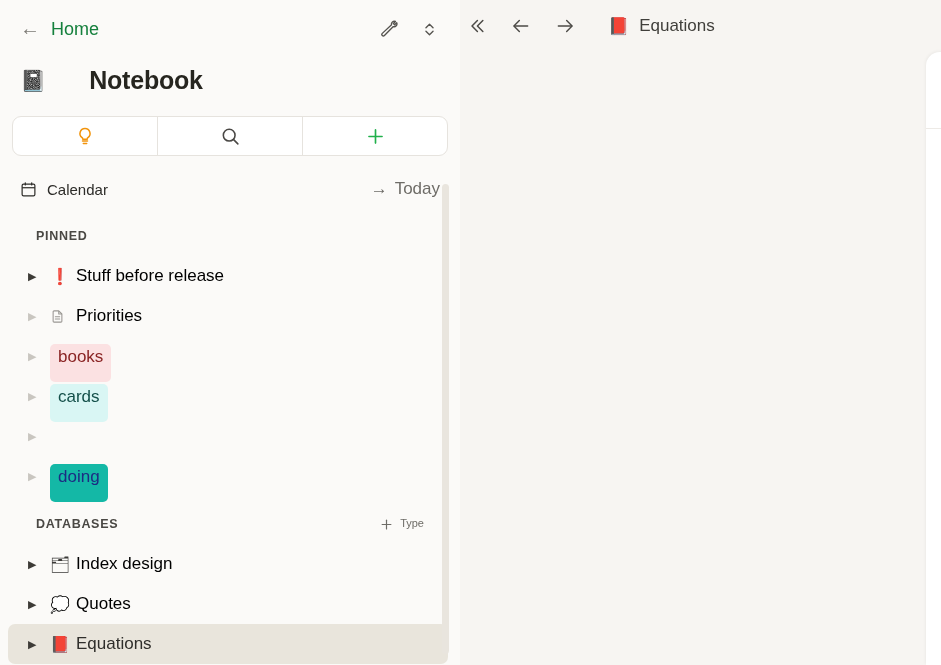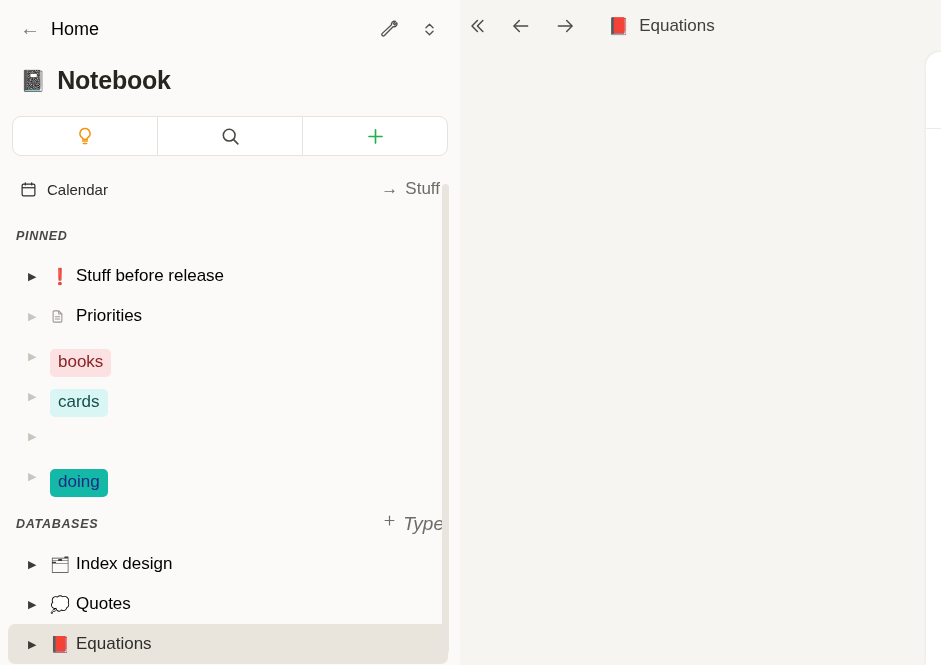--- a/index.html
+++ b/index.html
@@ -46,21 +46,21 @@
     cursor: pointer;
   }
   .sb-back .arrow {
     font-size: 20px;
     color: #7b7974;
     line-height: 1;
     margin-top: -2px;
   }
   .sb-back .label {
     font-size: 18px;
-    color: #000000;
+    color: #15803d;
   }
   .sb-topbar-right {
     margin-left: auto;
     display: flex;
     align-items: center;
     gap: 22px;
   }
   .icon-btn {
     display: flex;
     align-items: center;
@@ -75,20 +75,21 @@
     gap: 11px;
     padding: 2px 20px 0 20px;
     height: 42px;
   }
   .nb-emoji { font-size: 21px; line-height: 1; }
   .nb-title {
     font-size: 25px;
     font-weight: bold;
     color: #26251f;
     letter-spacing: -0.2px;
+    margin-left: 32px;
   }
 
   .segmented {
     margin: 16px 12px 0 12px;
     height: 40px;
     display: flex;
     background: #FFFFFF;
     border: 1px solid #E6E3DE;
     border-radius: 9px;
     overflow: hidden;
@@ -124,37 +125,36 @@
     align-items: center;
     gap: 7px;
     font-size: 17px;
     color: #6e6c67;
     cursor: pointer;
   }
 
   .section-head {
     display: flex;
     align-items: center;
-    padding: 0 16px;
+    padding: 0 36px;
     height: 40px;
     margin-top: 8px;
-    font-style: italic;
   }
   .section-title {
     font-size: 12.5px;
     font-weight: bold;
     letter-spacing: 0.7px;
     color: #4a4844;
   }
   .section-action {
     margin-left: auto;
     display: flex;
     align-items: flex-start;
     gap: 6px;
-    font-size: 19px;
+    font-size: 11px;
     color: #6e6c67;
     cursor: pointer;
   }
 
   .tree-row {
     display: flex;
     align-items: center;
     height: 40px;
     padding-left: 20px;
     padding-right: 16px;
@@ -184,21 +184,21 @@
   }
   .tree-label {
     font-size: 17px;
     color: #000000;
     white-space: nowrap;
   }
   .tree-label.dark { color: #2f2e2b; }
 
   .pill {
     display: inline-block;
-    padding: 2px 8px 3px 8px;
+    padding: 2px 8px 14px 8px;
     border-radius: 5px;
     font-size: 17px;
     line-height: 1.32;
     margin-left: 6px;
     margin-top: 14px;
   }
 
   .sb-scrollbar {
     position: absolute;
     right: 11px;
@@ -324,21 +324,21 @@
           <svg width="17" height="17" viewBox="0 0 24 24" fill="none" stroke="#2d2c29" stroke-width="1.7" stroke-linejoin="round">
             <rect x="3" y="4.5" width="18" height="16.5" rx="2"></rect>
             <line x1="3" y1="9.5" x2="21" y2="9.5"></line>
             <line x1="7.5" y1="2.5" x2="7.5" y2="5.5" stroke-linecap="round"></line>
             <line x1="16.5" y1="2.5" x2="16.5" y2="5.5" stroke-linecap="round"></line>
           </svg>
           <span class="cal-label">Calendar</span>
         </div>
         <div class="cal-today">
           <span>→</span>
-          <span>Stuff</span>
+          <span>Today</span>
         </div>
       </div>
 
       <div class="section-head">
         <span class="section-title">PINNED</span>
       </div>
 
       <div>
         <div class="tree-row">
           <span class="caret">▶</span>

